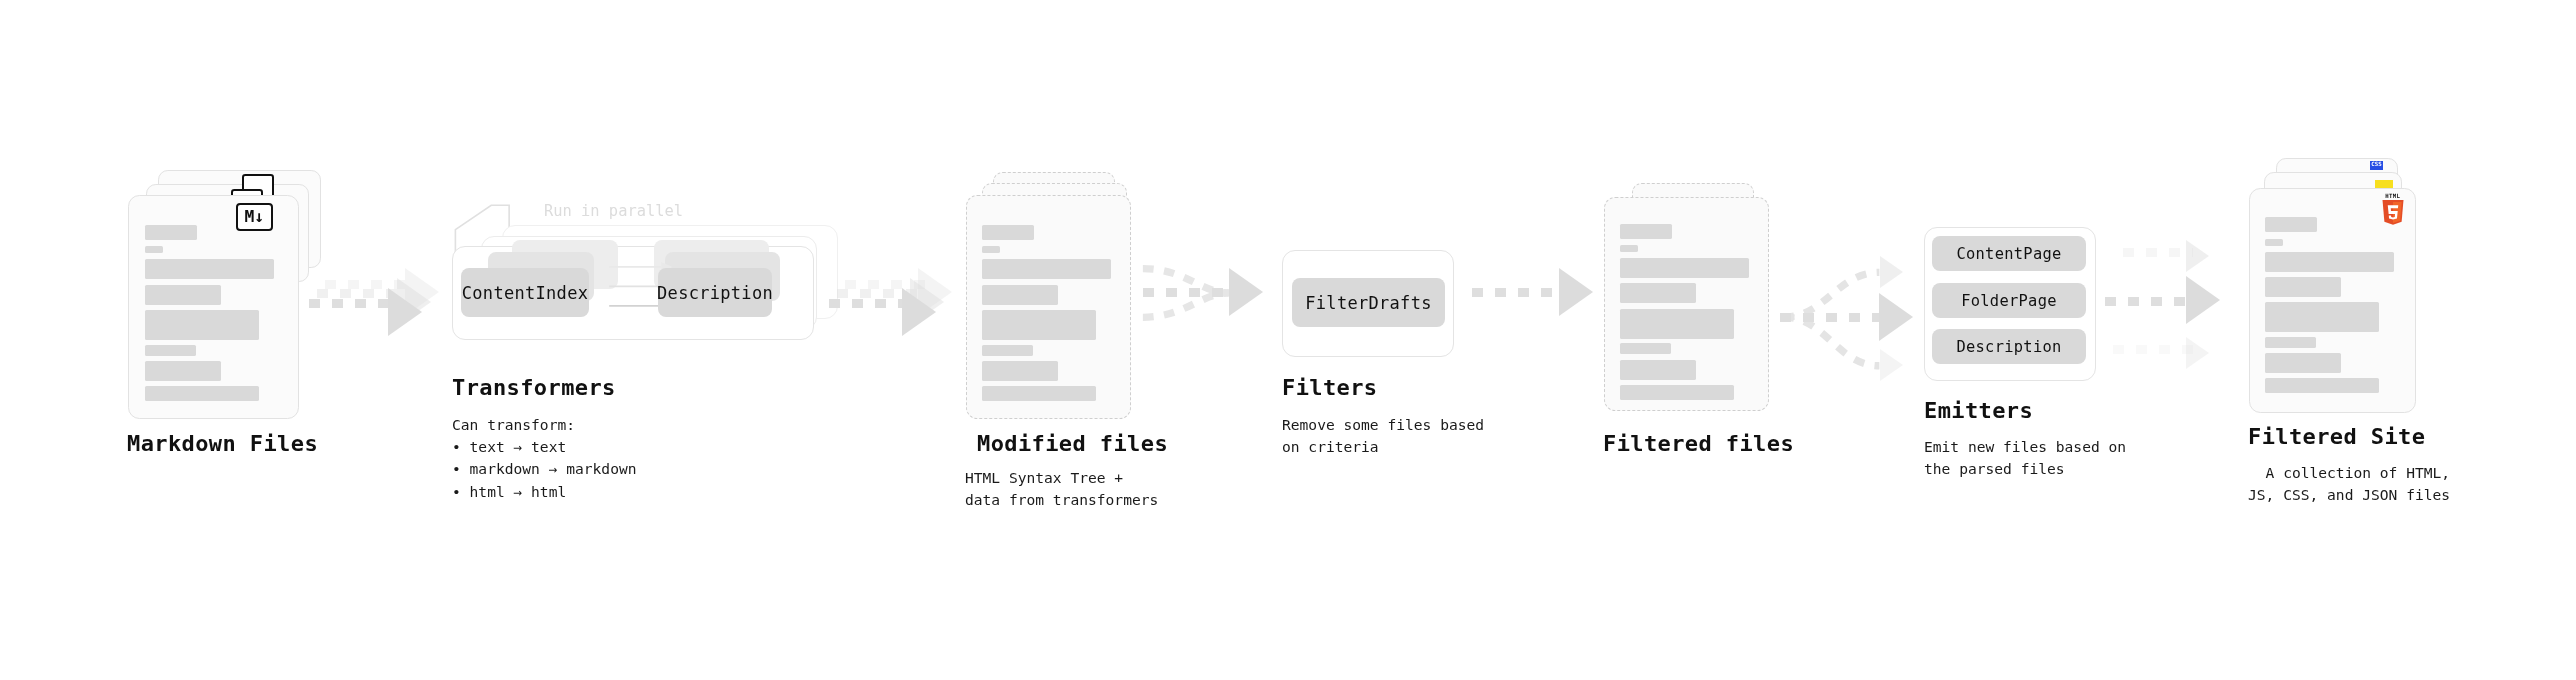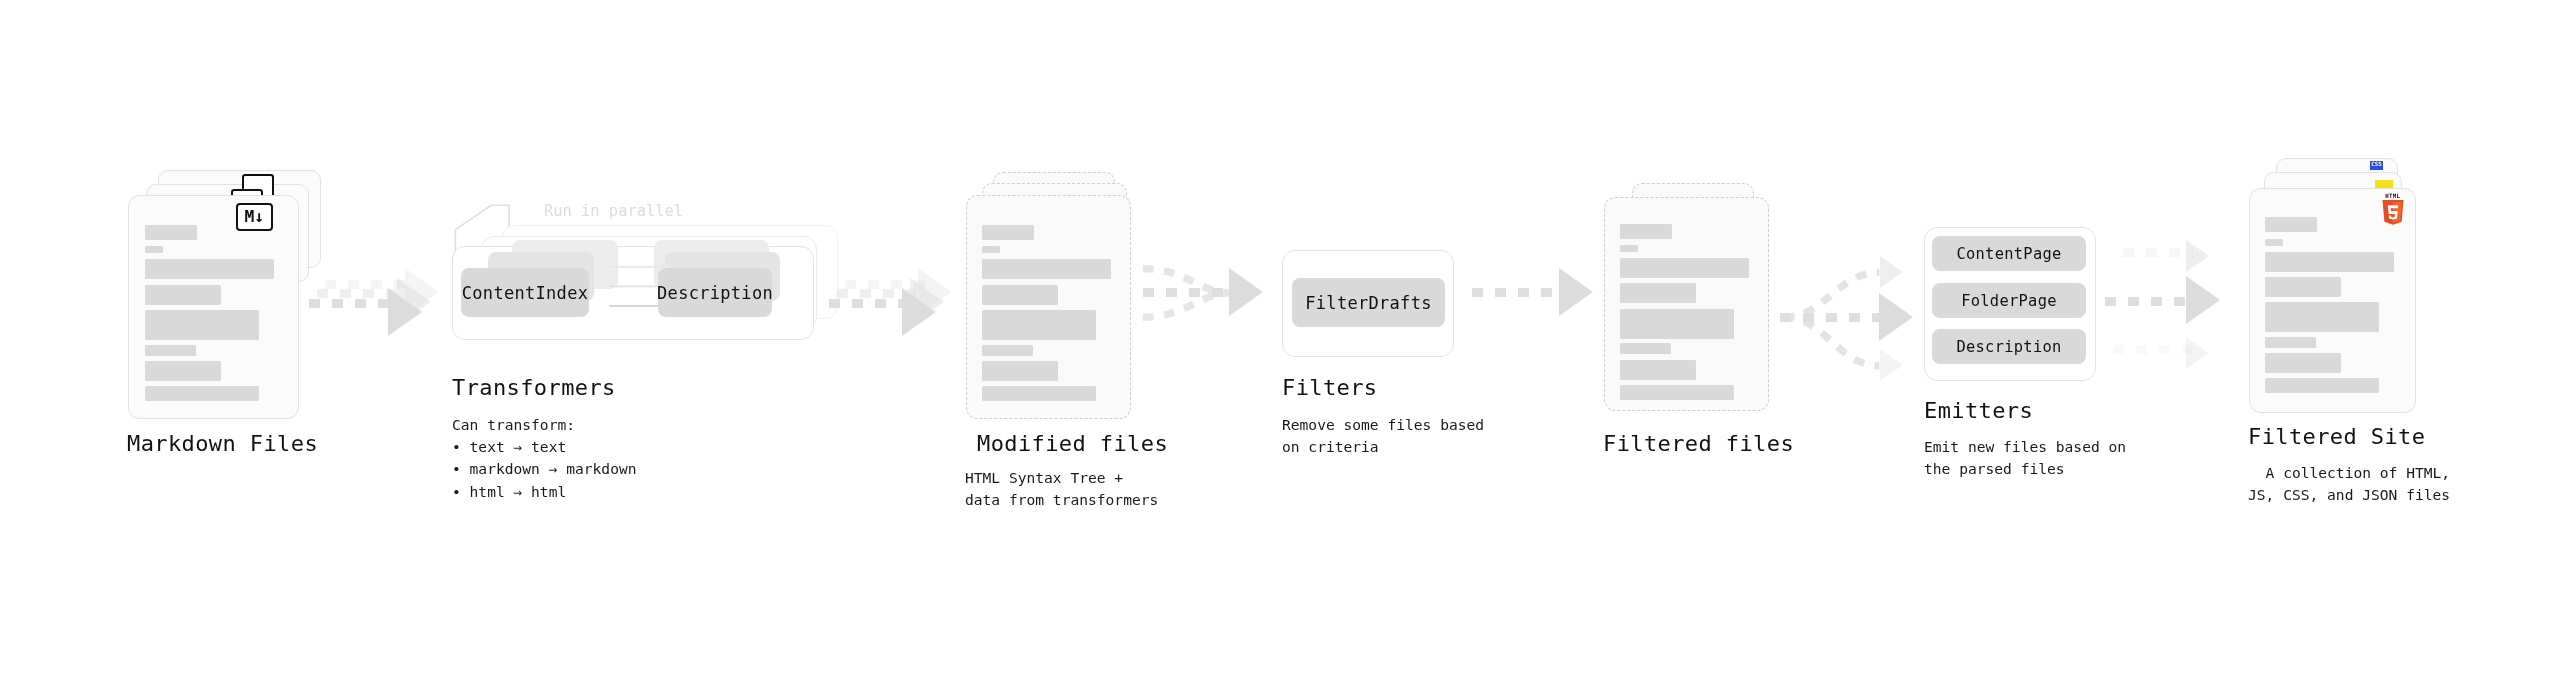--- a/index.html
+++ b/index.html
@@ -13,21 +13,21 @@
   .card.dashed{background:#fafafa;border:1.6px dashed #cfcfcf;}
   .skel{position:absolute;background:#d9d9d9;border-radius:1.6px;}
 
   
   .pbox{position:absolute;background:#fff;border:1.6px solid #e4e4e4;border-radius:13px;box-sizing:border-box;}
   .chip{position:absolute;background:#d9d9d9;border-radius:8.1px;
         display:flex;align-items:center;justify-content:center;
         font-size:17px;color:#111;letter-spacing:0.3px;box-sizing:border-box;}
 
   
-  .title{position:absolute;font-size:22px;color:#111;letter-spacing:0.4px;white-space:nowrap;}
+  .title{position:absolute;font-size:22px;color:#111;letter-spacing:0.4px;white-space:nowrap;font-weight:bold;}
   .sub{position:absolute;font-size:14.6px;color:#1a1a1a;line-height:1.52;white-space:pre-line;}
   .ghost{position:absolute;font-size:15.4px;color:#dcdcdc;white-space:nowrap;}
   .adash{position:absolute;height:9px;background-image:linear-gradient(to right,#dedede 0 11.4px,transparent 11.4px 23px);
          background-size:23px 9px;background-repeat:repeat-x;}
   .ahead{position:absolute;width:0;height:0;border-style:solid;border-width:24.4px 0 24.4px 34px;
          border-color:transparent transparent transparent #dcdcdc;}
   .ahead.sm{border-width:16.3px 0 16.3px 23px;}
   .faint{opacity:.45;}
   .faint2{opacity:.3;}
 

